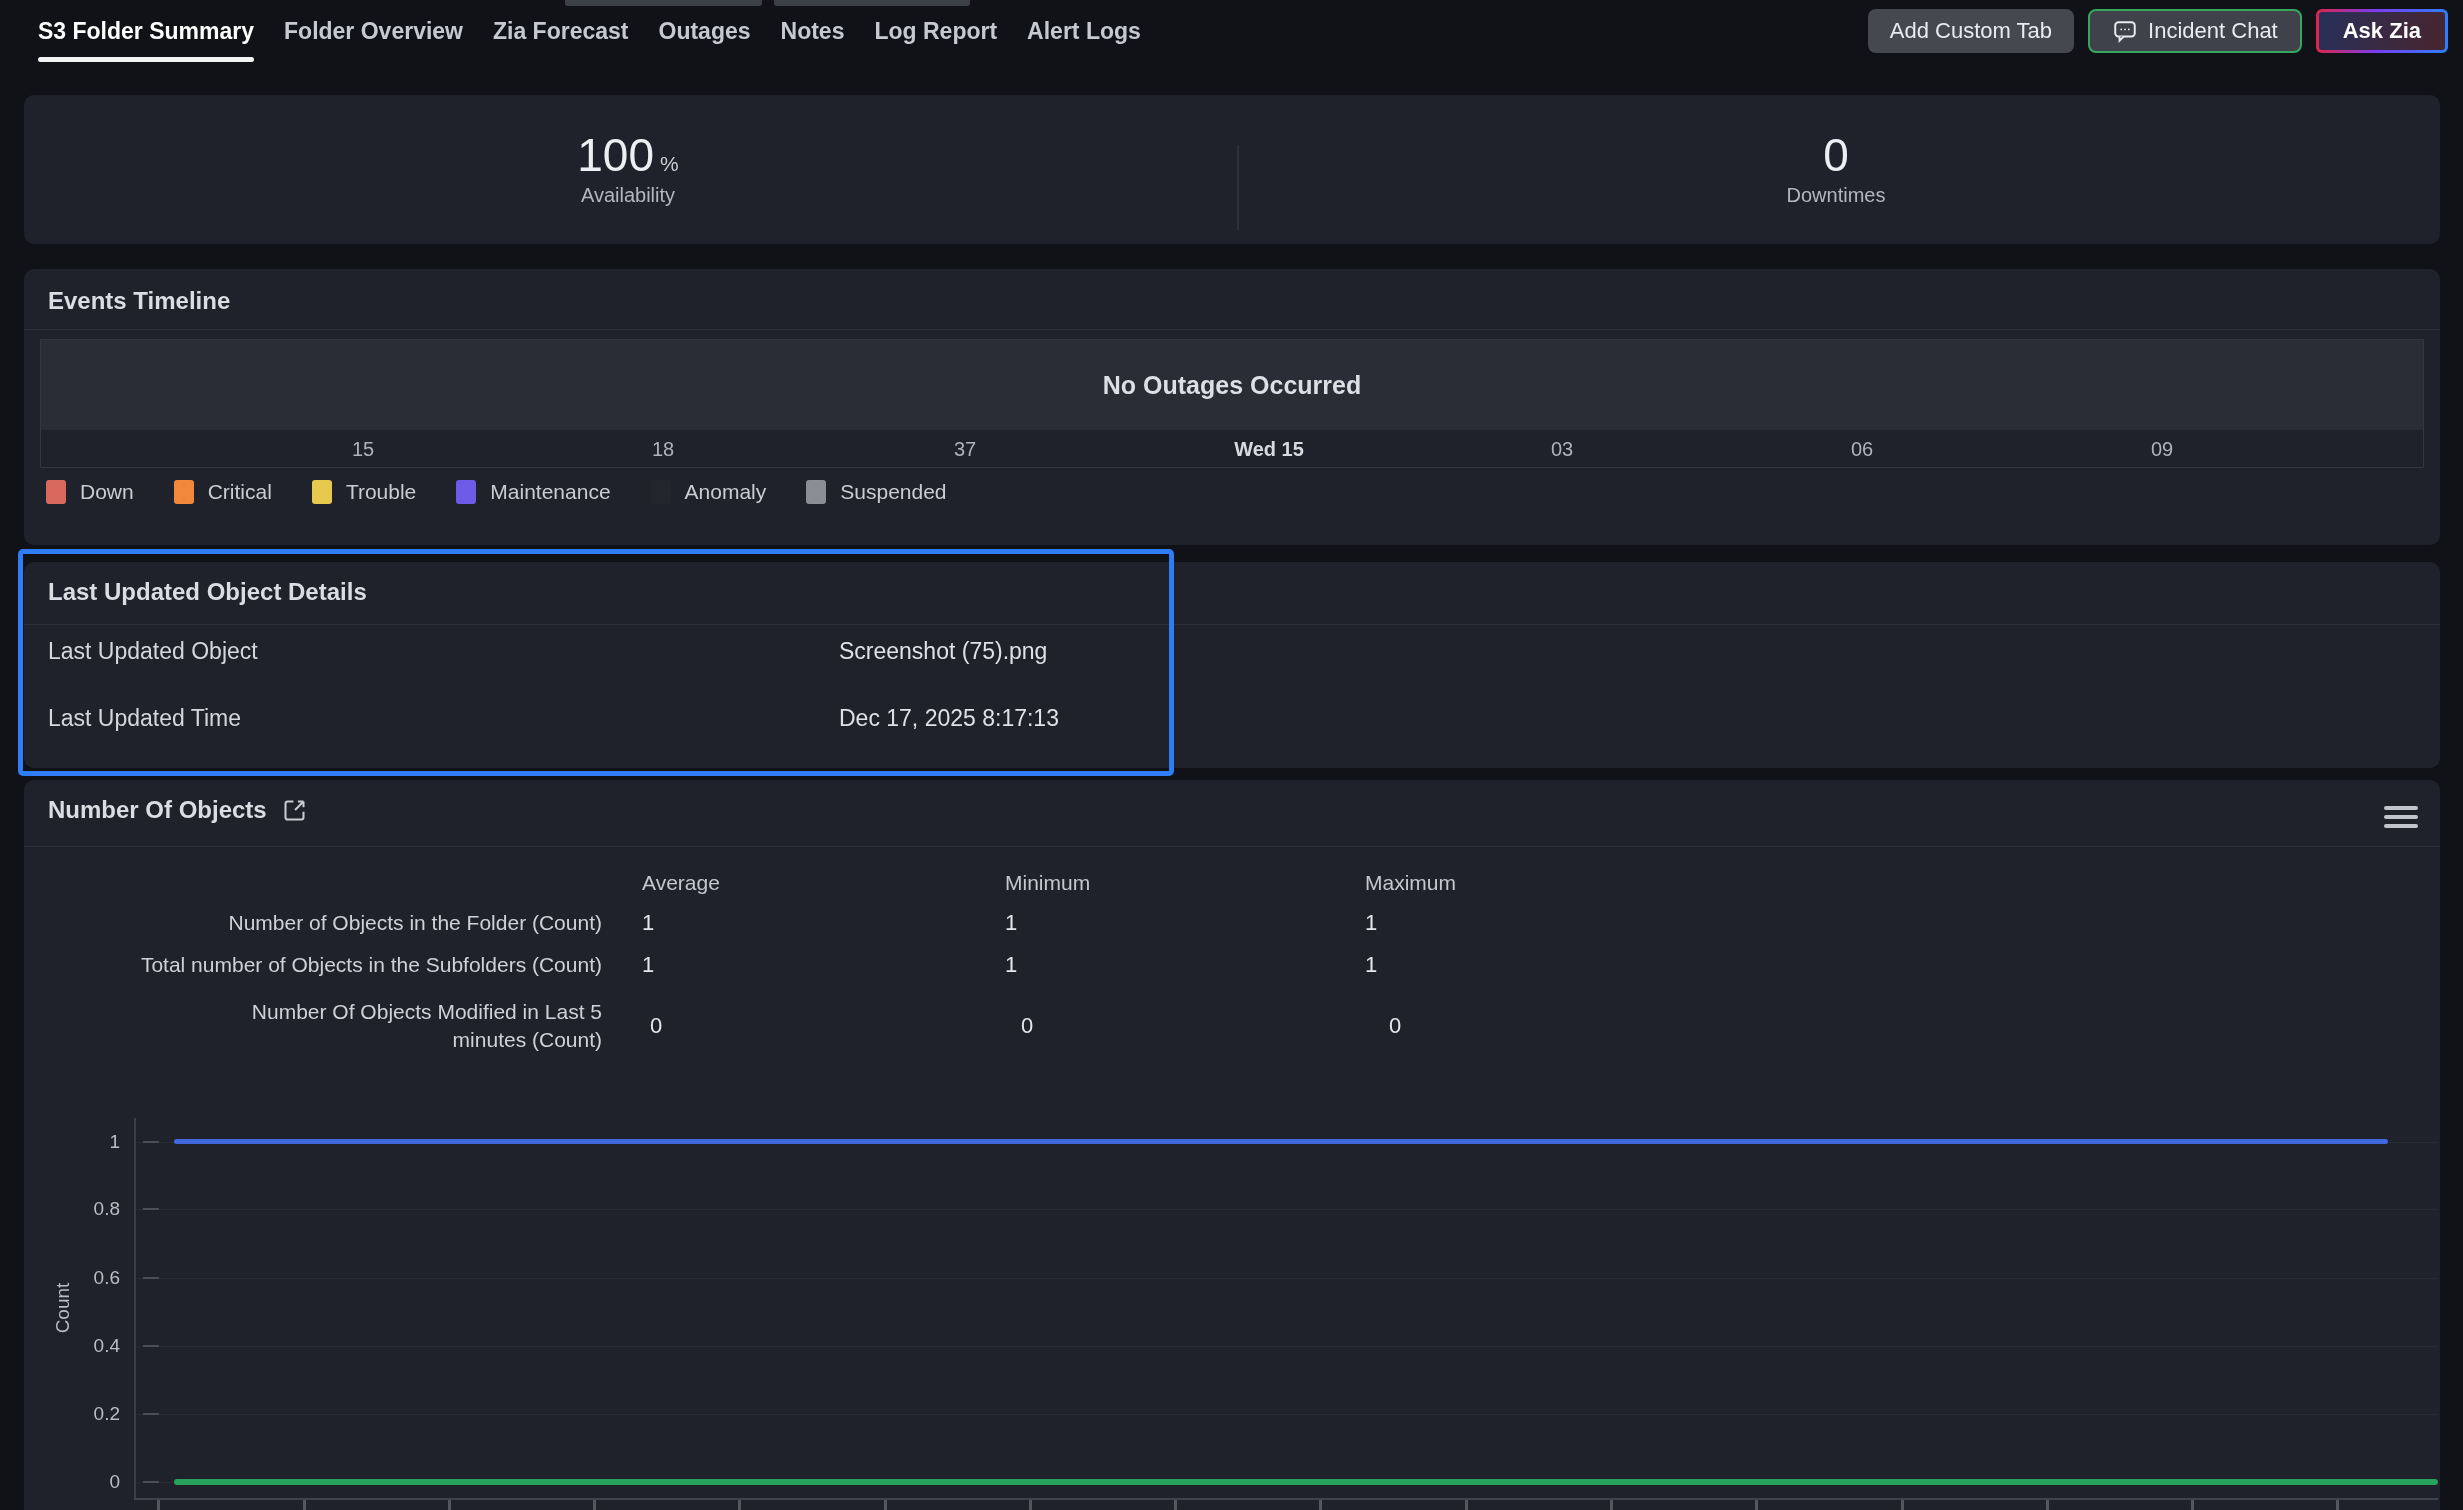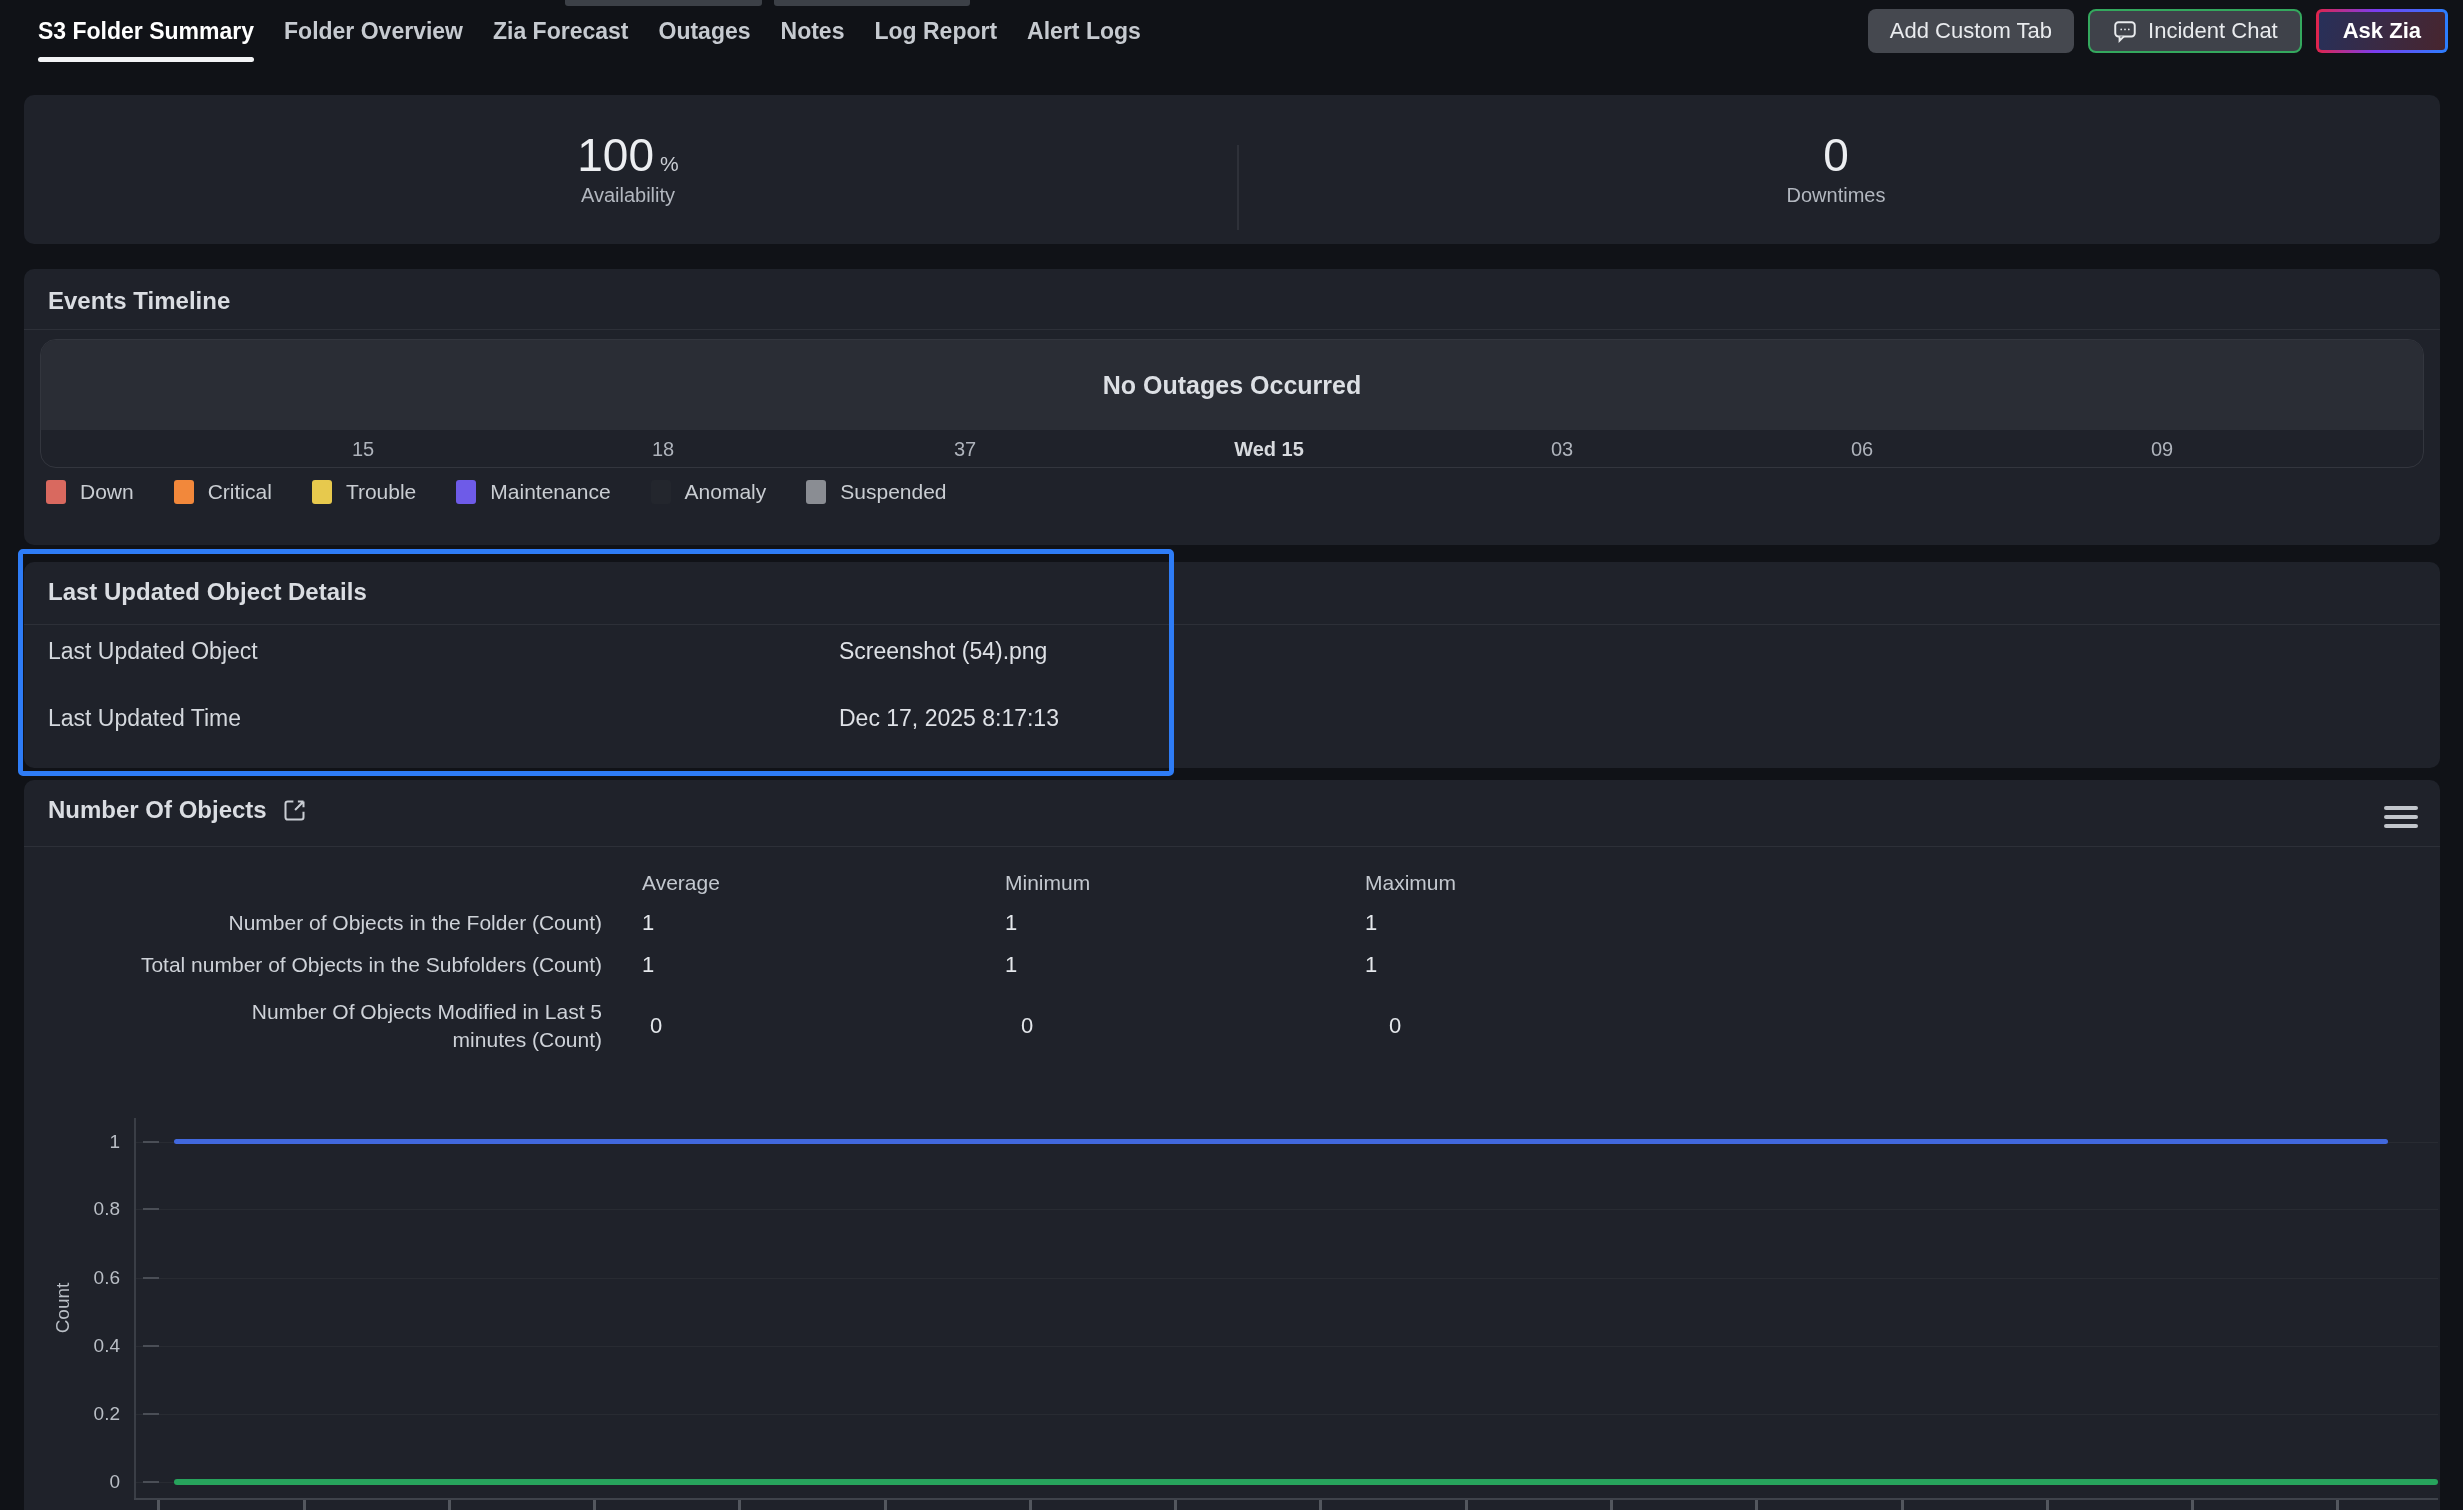--- a/index.html
+++ b/index.html
@@ -41,21 +41,21 @@
   
   .stats-panel { top:95px; height:149px; display:flex; }
   .stat { width:1208px; height:149px; display:flex; flex-direction:column; align-items:center; justify-content:center; gap:6px; }
   .stat-value { font-size:46px; font-weight:500; color:#eceef1; line-height:1; }
   .stat-unit { font-size:21px; font-weight:400; color:#c9cdd3; margin-left:6px; }
   .stat-label { font-size:20px; color:#b2b7bf; }
   .stat-divider { position:absolute; left:1213px; top:50px; width:2px; height:85px; background:#2e3139; }
 
   
   .events-panel { top:269px; height:276px; }
-  .timeline-box { position:absolute; left:16px; top:70px; width:2384px; height:129px; border:1px solid #33363e; border-radius:16px; overflow:hidden; }
+  .timeline-box { position:absolute; left:16px; top:70px; width:2384px; height:129px; border:1px solid #33363e; border-radius:1px; overflow:hidden; }
   .timeline-band { width:100%; height:90px; background:#2a2d35; display:flex; align-items:center; justify-content:center; }
   .timeline-band span { font-size:25px; font-weight:600; color:#dcdfe4; }
   .timeline-axis { position:relative; width:100%; height:40px; }
   .tl-tick { position:absolute; top:8px; transform:translateX(-50%); font-size:20px; color:#aeb3bb; white-space:nowrap; }
   .tl-tick.major { color:#d7dade; font-weight:600; }
   .legend { position:absolute; left:22px; top:211px; display:flex; align-items:center; gap:40px; }
   .legend-item { display:flex; align-items:center; gap:14px; cursor:pointer; }
   .legend-swatch { width:20px; height:24px; border-radius:3px; background:#23262d; }
   .legend-label { font-size:21px; color:#c9cdd2; }
 
@@ -195,21 +195,21 @@
       <span class="legend-swatch" style="background: rgb(138, 141, 147);"></span>
       <span class="legend-label">Suspended</span>
     </div>
   </div>
 </section>
 
 <section class="panel lu-panel">
   <h2 class="panel-title">Last Updated Object Details</h2>
   <div class="panel-divider"></div>
   <div class="lu-row-label lu-r1">Last Updated Object</div>
-  <div class="lu-row-value lu-r1">Screenshot (54).png</div>
+  <div class="lu-row-value lu-r1">Screenshot (75).png</div>
   <div class="lu-row-label lu-r2">Last Updated Time</div>
   <div class="lu-row-value lu-r2">Dec 17, 2025 8:17:13</div>
 </section>
 <div class="highlight-box"></div>
 
 <section class="panel noo-panel">
   <div class="noo-header">
     <span class="title">Number Of Objects</span>
     <span class="expand-icon">
       <svg width="27" height="27" viewBox="0 0 24 24" fill="none" stroke="#c9cdd3" stroke-width="1.8">

